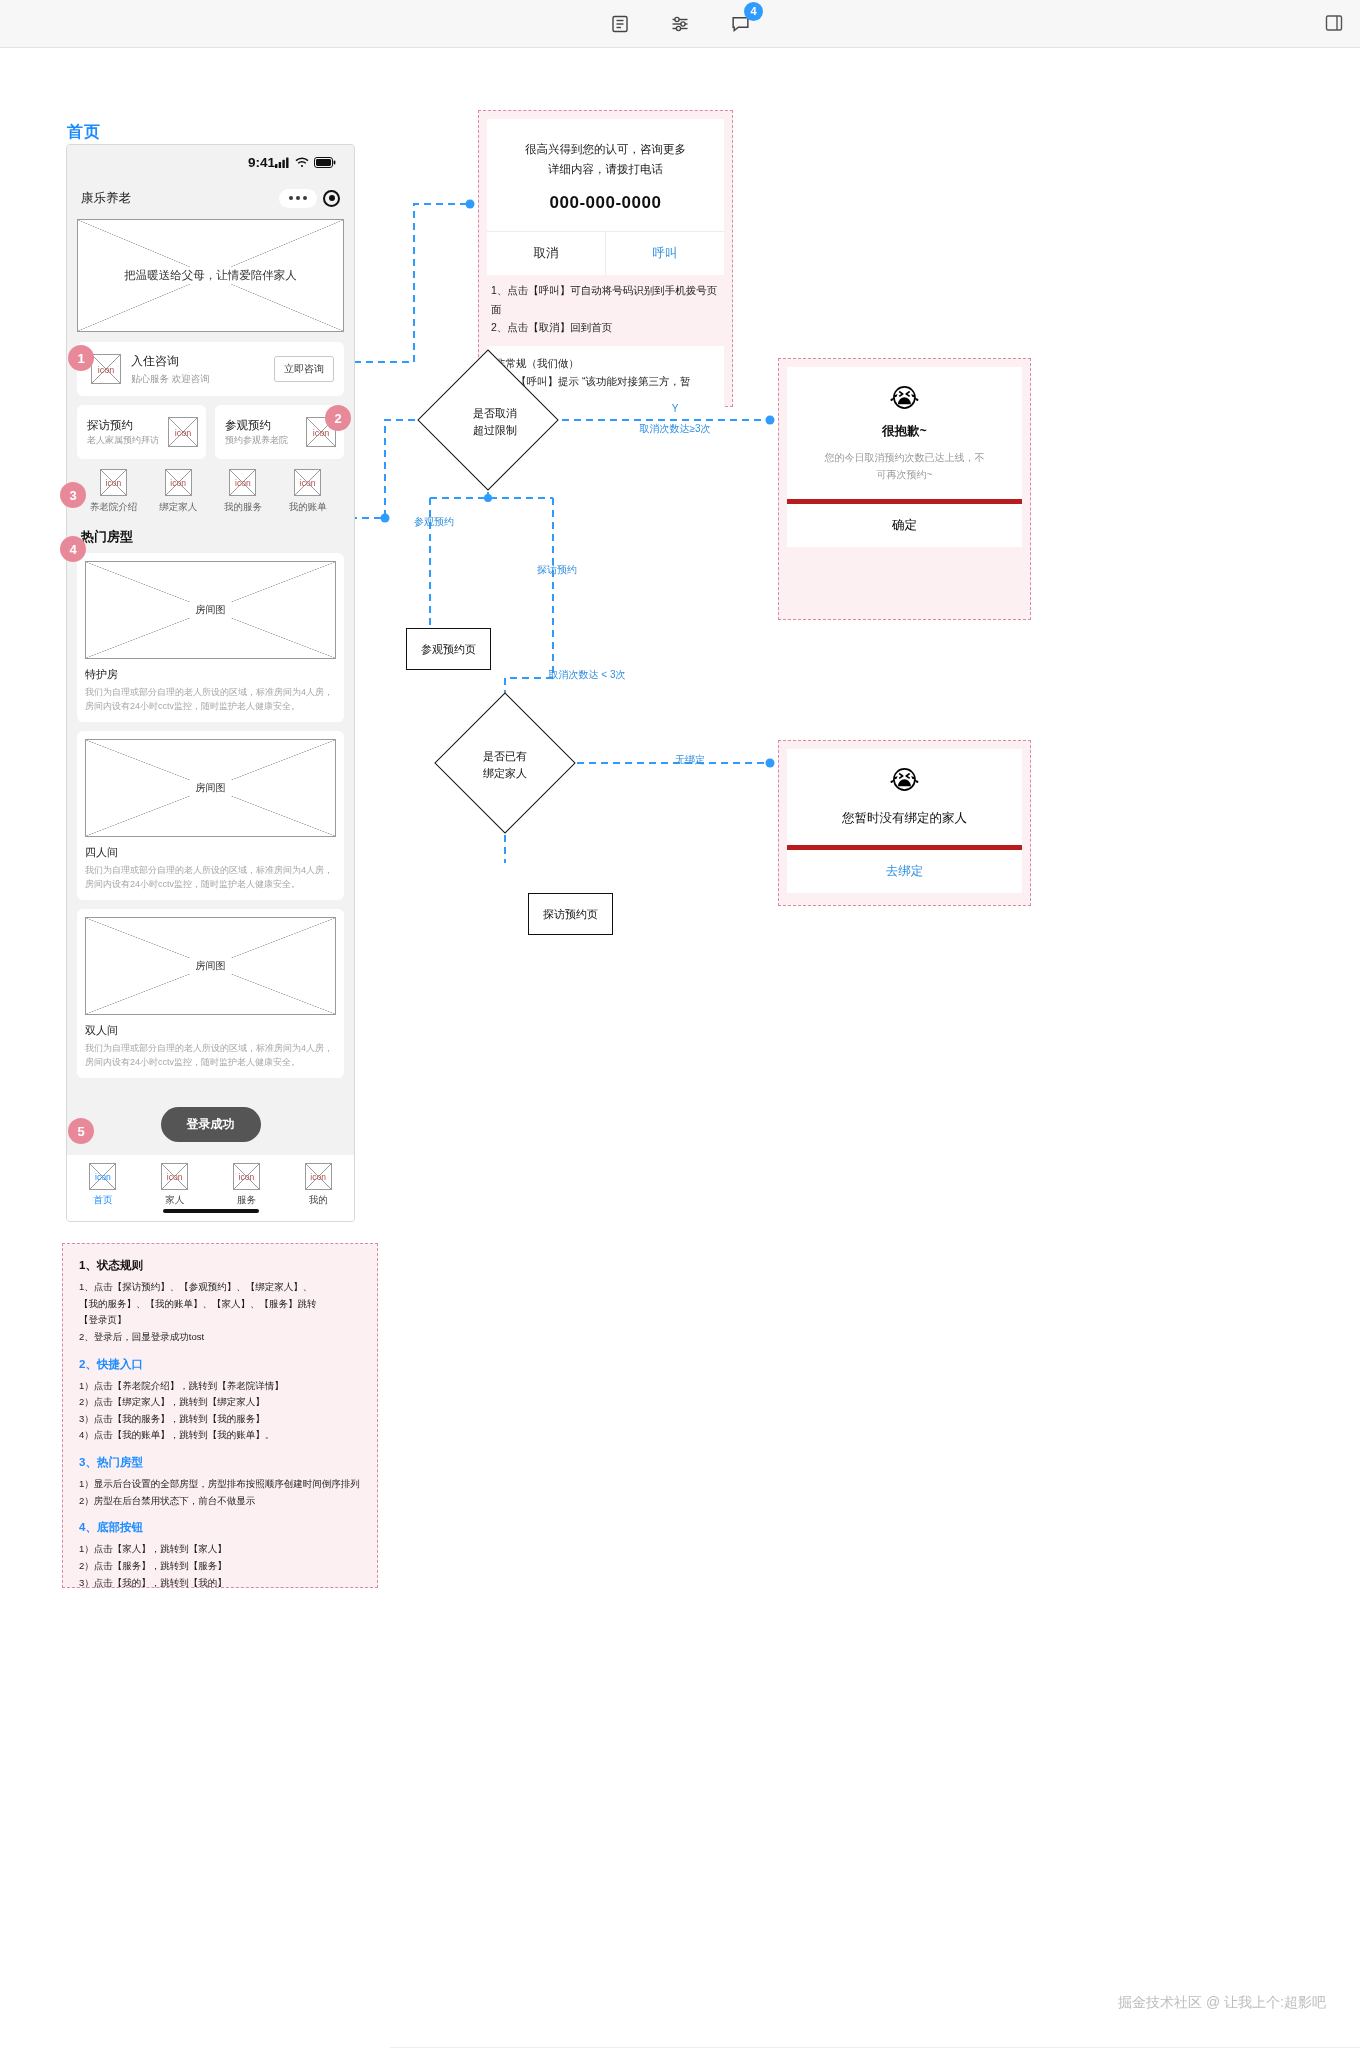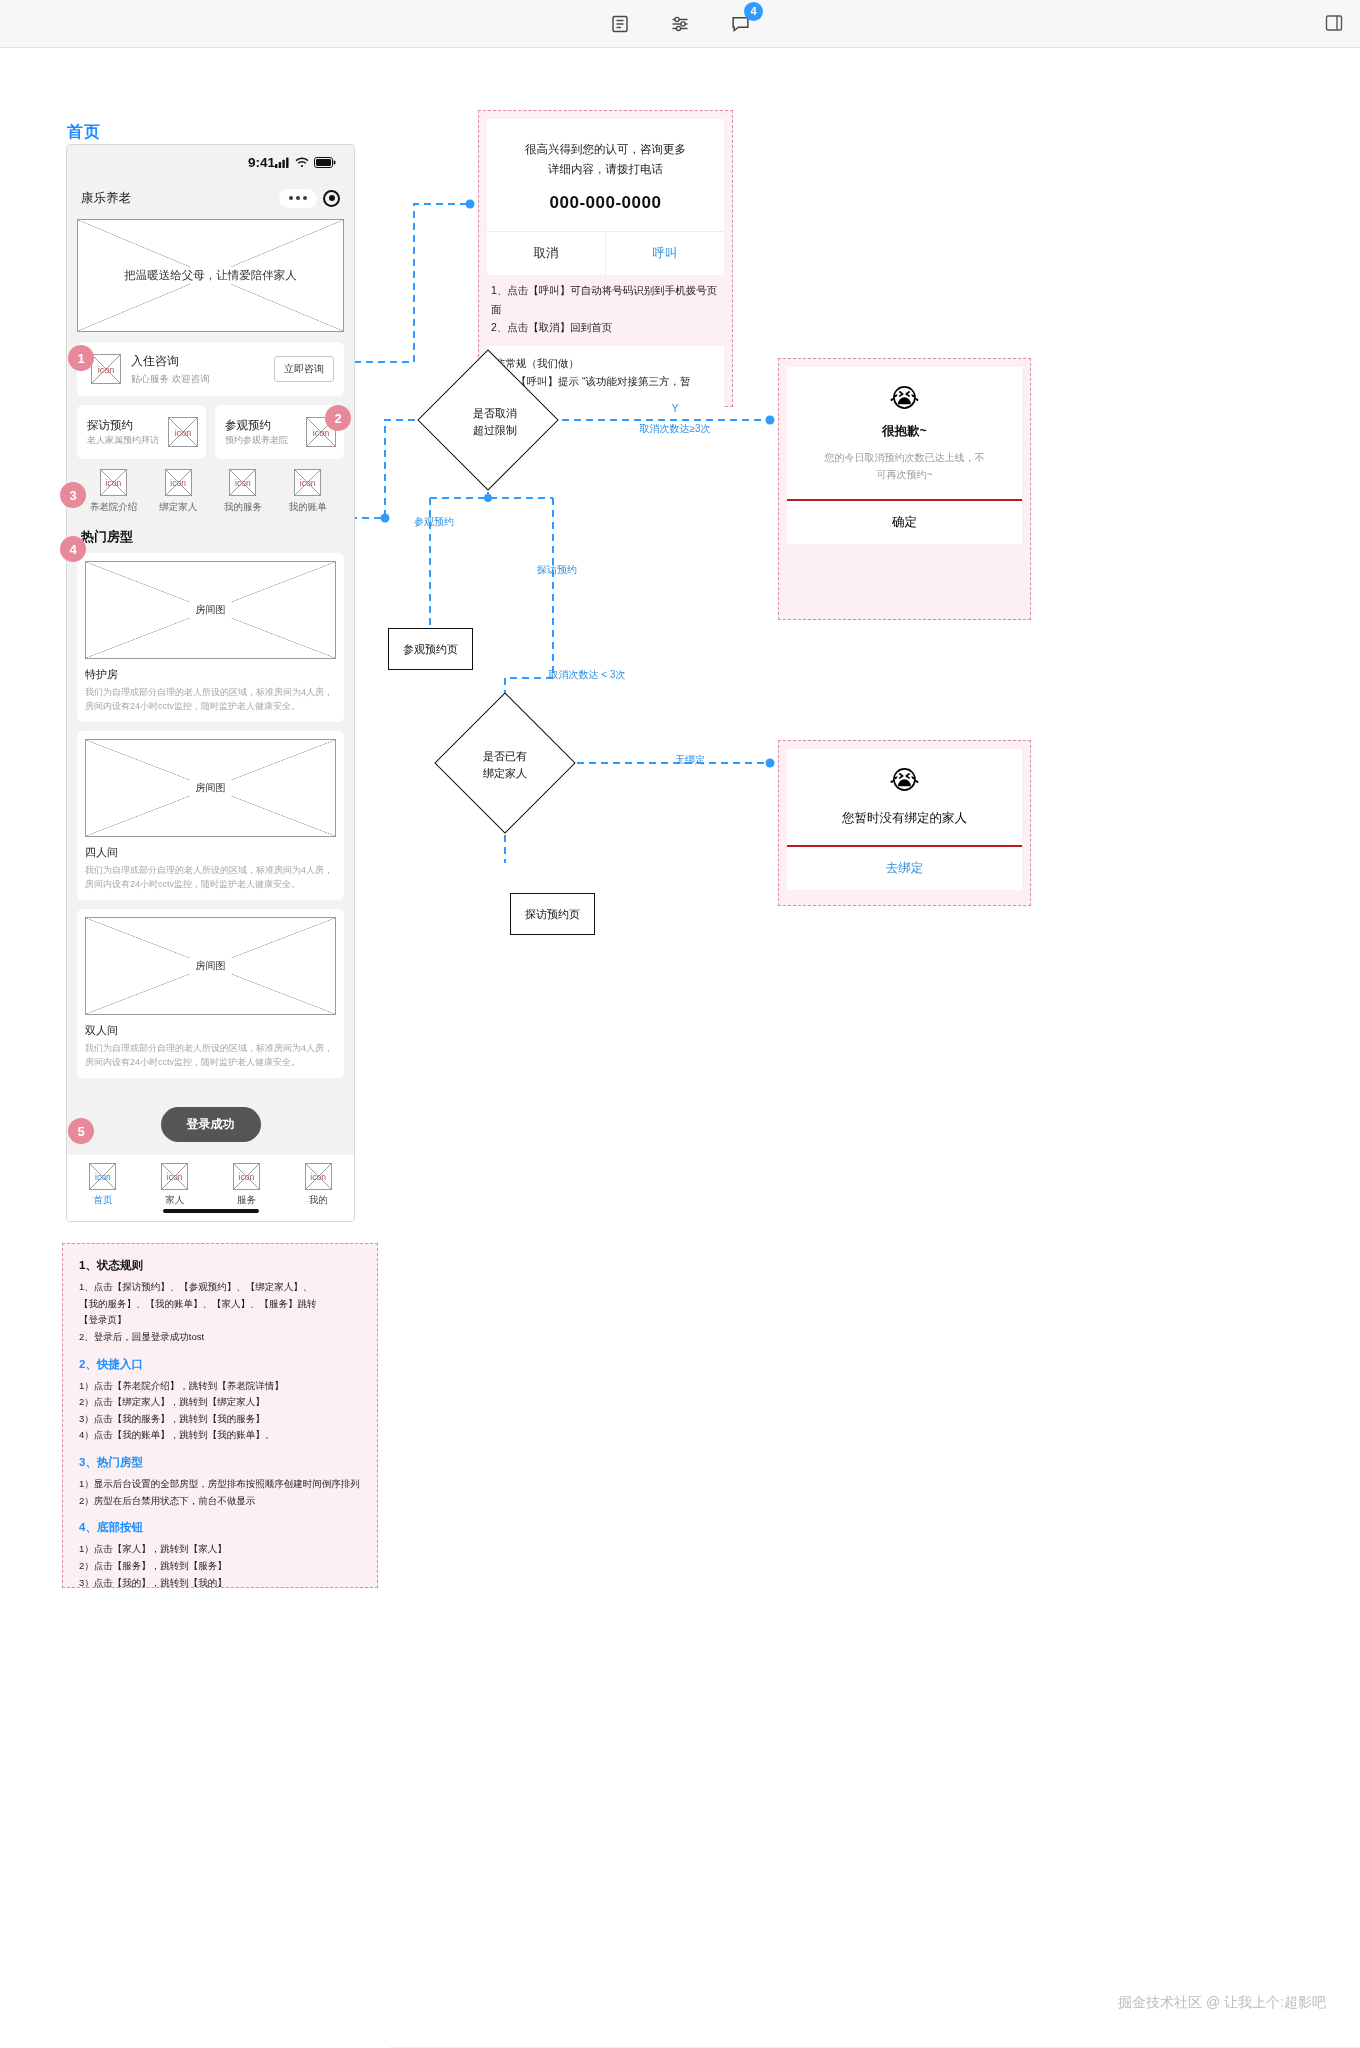--- a/index.html
+++ b/index.html
@@ -155,41 +155,41 @@
   .dlg-btn{ flex:1; text-align:center; padding:13px 0; font-size:12.5px; color:#1c1c1c; cursor:pointer; }
   .dlg-btn.primary{ color:#2f8fe0; border-left:1px solid #ececec; }
   #call-note2{ background:#fff; padding:9px 8px; font-size:10.5px; color:#1c1c1c; line-height:1.7; margin-top:8px; }
 
   
   #ann-sorry{ left:778px; top:310px; width:253px; height:262px; padding:8px; }
   #ann-nobind{ left:778px; top:692px; width:253px; height:166px; padding:8px; }
   .emo{ font-size:26px; text-align:center; padding-top:16px; }
   .dlg-title{ text-align:center; font-size:12.5px; color:#111; margin-top:9px; font-weight:bold;}
   .dlg-text{ text-align:center; font-size:10px; color:#9a9a9a; line-height:1.7; margin:9px 16px 0; }
-  .dlg-single{ text-align:center; font-size:12.5px; padding:13px 0; border-top:2px solid #b91c1c; margin-top:16px; cursor:pointer; }
+  .dlg-single{ text-align:center; font-size:12.5px; padding:13px 0; border-top:5px solid #b91c1c; margin-top:16px; cursor:pointer; }
 
   
   #ann-rules{ left:62px; top:1195px; width:316px; height:345px; padding:14px 16px; }
   .rule-h{ font-size:11.5px; font-weight:bold; color:#111; margin:0 0 6px 0; }
   .rule-h.blue{ color:#1a8cff; }
   .rule-l{ font-size:9.5px; color:#1c1c1c; line-height:1.75; }
   .rule-gap{ height:11px; }
 
   
   .diamond{
     position:absolute; border:1px solid #111; background:#fff;
     transform:rotate(45deg);
   }
   .diamond-txt{
     position:absolute; text-align:center; font-size:11px; color:#111; line-height:1.5;
   }
   .flowbox{
     position:absolute; border:1px solid #111; background:#fff;
     display:flex; align-items:center; justify-content:center;
-    font-size:11px; color:#111;
+    font-size:11px; color:#111;margin-left:18px;
   }
   .flabel{ position:absolute; font-size:10px; color:#2f8fe0; white-space:nowrap; text-align:center;}
 
   svg#wires{ position:absolute; left:0; top:0; width:1360px; height:2000px; pointer-events:none; }
 
   
   #watermark{
     position:absolute; right:34px; bottom:36px; font-size:14px; color:#bdbdbd;
   }
   #footer-rule{ position:absolute; left:390px; bottom:0; width:970px; height:1px; background:#eee; }

